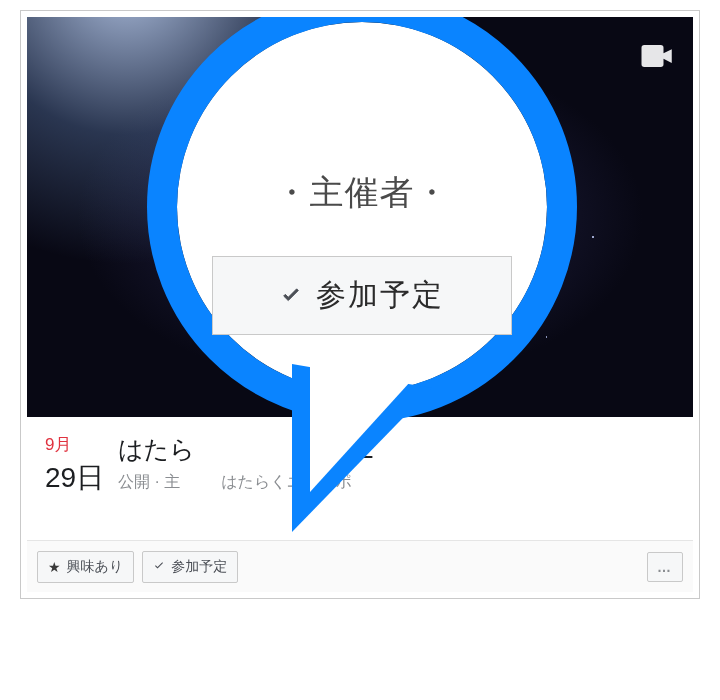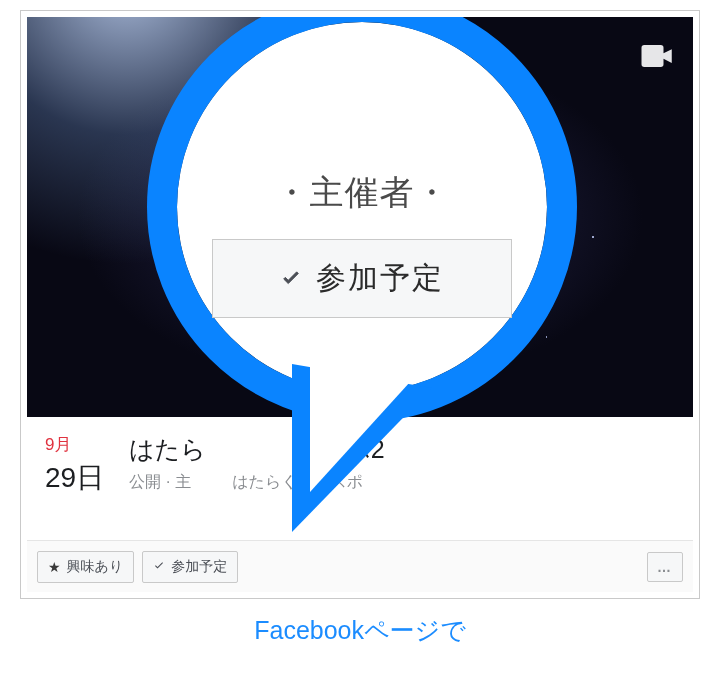--- a/index.html
+++ b/index.html
@@ -19,40 +19,40 @@
       radial-gradient(1px 1px at 85% 55%, #aab4dd 99%, transparent),
       radial-gradient(1px 1px at 60% 70%, #aab4dd 99%, transparent),
       radial-gradient(1px 1px at 40% 30%, #c0c8ee 99%, transparent),
       radial-gradient(1px 1px at 55% 45%, #b0b8dd 99%, transparent),
       radial-gradient(1px 1px at 78% 80%, #9aa2cc 99%, transparent);
     opacity:.7;
   }
   .camera-icon { position:absolute; top:28px; right:18px; width:34px; height:22px; }
   .camera-icon svg { width:34px; height:22px; fill:#fff; opacity:.9; }
   
-  .infobar { position:absolute; left:0; right:0; top:400px; background:#fff; padding: 16px 18px 14px 18px; display:flex; gap:24px; align-items:flex-start; }
+  .infobar { position:absolute; left:0; right:0; top:400px; background:#fff; padding: 16px 18px 14px 18px; display:flex; gap:13px; align-items:flex-start; }
   .datecol { min-width:60px; }
   .datecol .mon { color:#e0323f; font-size:17px; font-weight:500; }
   .datecol .day { color:#1c1e21; font-size:28px; font-weight:400; line-height:1; margin-top:8px; }
   .titlecol .title { color:#1c1e21; font-size:25px; font-weight:400; white-space:nowrap; }
   .titlecol .sub { color:#8a8d91; font-size:16px; margin-top:6px; white-space:nowrap; }
   
   .actionbar { position:absolute; left:0; right:0; bottom:0; height:52px; border-top:1px solid #e5e5e5; background:#fafafa; display:flex; align-items:center; padding:0 10px; gap:8px; }
   .btn { display:inline-flex; align-items:center; gap:6px; border:1px solid #c9c9c9; background:#f6f7f8; color:#4b4f56; font-size:14px; padding:6px 10px; border-radius:2px; cursor:pointer; }
   .btn .star { font-size:14px; color:#3a3a3a; }
   .btn .chk svg, .btn .share svg { width:12px; height:12px; fill:#4b4f56; }
   .spacer { flex:1; }
   .btn.caret::after { content:"▾"; font-size:10px; margin-left:4px; color:#8a8d91; }
   .more { width:36px; justify-content:center; letter-spacing:2px; font-weight:700; color:#8a8d91; }
   
   .callout { position:absolute; left:115px; top:-25px; width:440px; height:530px; pointer-events:none; }
   .callout svg { width:100%; height:100%; overflow:visible; }
   
   .mag-inner { position:absolute; left:50%; top:178px; transform:translateX(-50%); width:330px; pointer-events:auto; }
-  .mag-head { color:#4a4a4a; font-size:34px; text-align:center; margin-bottom:23px; letter-spacing:1px; }
+  .mag-head { color:#4a4a4a; font-size:34px; text-align:center; margin-bottom:40px; letter-spacing:1px; }
   .mag-btn { border:1px solid #c9c9c9; background:#f6f7f8; width:300px; margin:0 auto; padding:18px 0; display:flex; align-items:center; justify-content:center; gap:14px; }
   .mag-btn svg { width:22px; height:22px; fill:#4b4f56; stroke:#4b4f56; }
   .mag-btn span { font-size:30px; color:#2b2b2b; letter-spacing:2px; }
   
   .caption { text-align:center; color:#1b8cff; font-size:25px; line-height:1.55; margin-top:12px; }
 </style>
 </head>
 <body>
 
 <div class="frame">
@@ -128,14 +128,13 @@
             </svg>
           <span>参加予定</span>
         </div>
       </div>
     </div>
 
   </div>
 </div>
 
 <div class="caption">
-  <div>Facebookページで</div>
 </div>
 
 </body></html>

